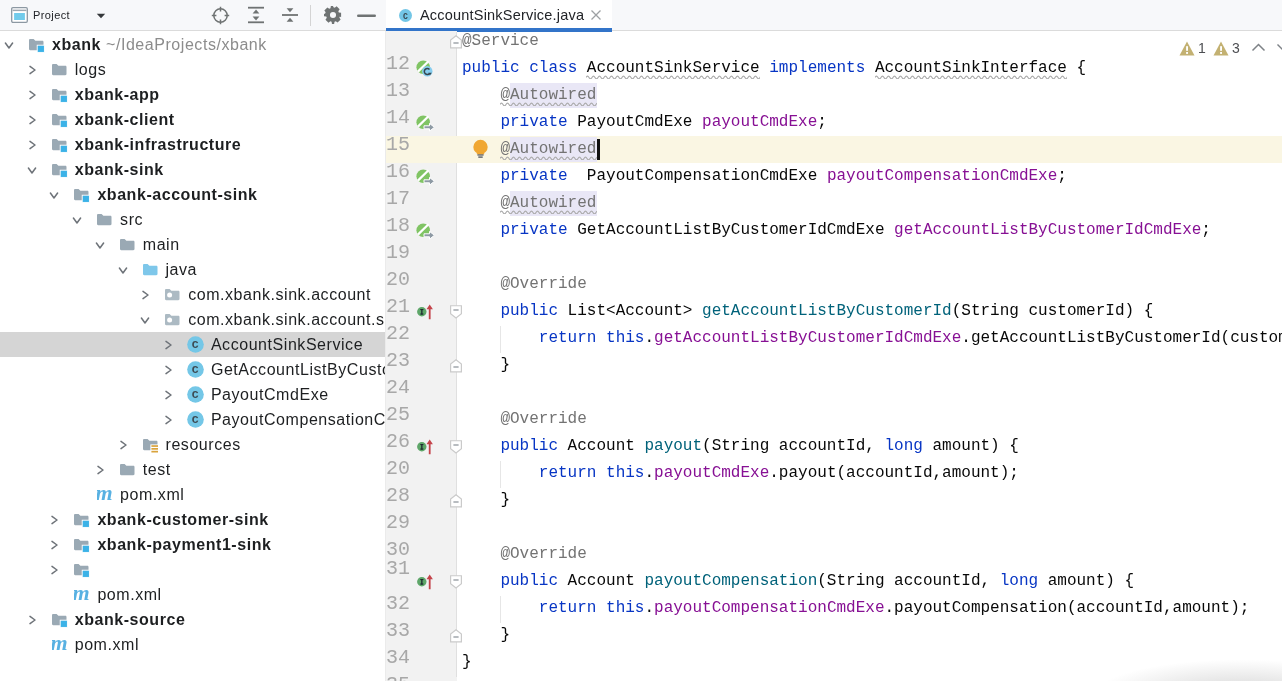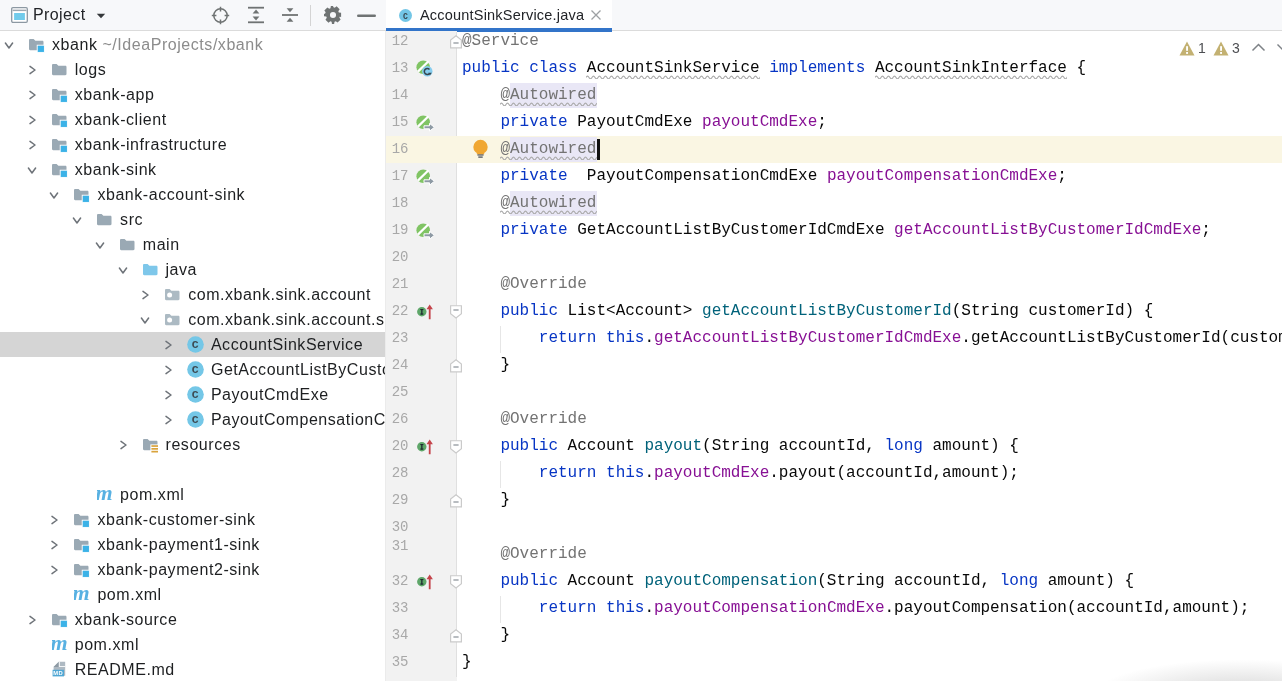--- a/index.html
+++ b/index.html
@@ -5,36 +5,36 @@
   * { margin:0; padding:0; box-sizing:border-box; }
   html,body { width:1282px; height:681px; overflow:hidden; background:#fff;
     font-family:"Liberation Sans", sans-serif; }
   .abs { position:absolute; }
   #stage { position:relative; width:1282px; height:681px; overflow:hidden; }
   
   #topbar { left:0; top:0; width:1282px; height:31px; background:#F7F8FA; border-bottom:1px solid #DBDBDB; }
   #tab { left:386px; top:0; width:226px; height:31px; background:#FFFFFF; }
   #tabblue { left:386px; top:27.5px; width:226px; height:4px; background:#3274C9; }
   .hdrtxt { font-size:14.5px; letter-spacing:0.2px; color:#222428; line-height:30px; }
-  .prjtxt { font-size:16px; letter-spacing:0.4px; color:#222428; line-height:30px; }
+  .prjtxt { font-size:11px; letter-spacing:0.4px; color:#222428; line-height:30px; }
   
   #tree { left:0; top:31px; width:385px; height:650px; background:#fff; overflow:hidden; }
   #treediv { left:384.5px; top:31px; width:1.5px; height:650px; background:#EBEBEB; }
   .trow { position:absolute; left:0; width:385px; height:25px; line-height:25px; font-size:16px; letter-spacing:0.55px; color:#1D1F21; white-space:nowrap; }
-  .trow b { font-weight:normal; }
+  .trow b { font-weight:bold; }
   .tsel { position:absolute; left:0; width:385px; height:25px; background:#D5D5D5; }
   .path { color:#8C8C8C; }
   
   #gutter { left:386px; top:31px; width:71px; height:650px; background:#F2F2F2; }
   #foldline { left:456px; top:32px; width:1px; height:645px; background:#E0E0E0; }
   #caretrow { left:386px; top:136px; width:896px; height:27px; background:#FAF6E3; }
   .cl { position:absolute; left:462px; height:27px; line-height:27px;
         font-family:"Liberation Mono", monospace; font-size:16px; white-space:pre; color:#080808; }
   .ln { position:absolute; left:386px; width:22.5px; height:27px; line-height:27px; text-align:right;
-        font-family:"Liberation Mono", monospace; font-size:14px; color:#A8A8A8; }
+        font-family:"Liberation Mono", monospace; font-size:20px; color:#A8A8A8;margin-top:22px; }
   .kw { color:#0735C4; }
   .ann { color:#737373; }
   .fld { color:#871094; }
   .mth { color:#00627A; }
   .lav { position:absolute; width:87px; height:25px; background:#E9E7F6; }
   #caret { left:597px; top:139px; width:2.5px; height:21px; background:#111; }
 </style>
 </head>
 <body>
 <div id="stage">
@@ -268,20 +268,29 @@
         </svg>
         <svg class="abs" style="left:141.5px;top:4px" width="17" height="17" viewBox="0 0 17 17">
           <path d="M1 4.2 C1 3.5 1.55 3 2.2 3 H5.6 L7.4 4.8 H14.3 C15 4.8 15.5 5.35 15.5 6 V13 C15.5 13.7 15 14.2 14.3 14.2 H2.2 C1.55 14.2 1 13.7 1 13 Z" fill="#9AA9B4"></path>
           <rect x="8.4" y="8.4" width="8.6" height="8.6" fill="#fff"></rect>
           <rect x="9.4" y="9.2" width="6.6" height="1.7" fill="#D9A33C"></rect>
           <rect x="9.4" y="12" width="6.6" height="1.7" fill="#D9A33C"></rect>
           <rect x="9.4" y="14.8" width="6.6" height="1.7" fill="#D9A33C"></rect>
         </svg>
         <span class="abs" style="left:165.5px">resources</span>
       </div>
+    <div class="trow" style="top:426px">
+        <svg class="abs" style="left:94.8px;top:7.5px" width="10" height="10">
+          <path d="M3 1.4 L8 5 L3 8.6" stroke="#6E7379" stroke-width="1.5" fill="none" stroke-linecap="round" stroke-linejoin="round"></path>
+        </svg>
+        <svg class="abs" style="left:118.8px;top:4px" width="17" height="17" viewBox="0 0 17 17">
+          <path d="M1 4.2 C1 3.5 1.55 3 2.2 3 H5.6 L7.4 4.8 H14.3 C15 4.8 15.5 5.35 15.5 6 V13 C15.5 13.7 15 14.2 14.3 14.2 H2.2 C1.55 14.2 1 13.7 1 13 Z" fill="#9AA9B4"></path>
+        </svg>
+        <span class="abs" style="left:142.8px">test</span>
+      </div>
     <div class="trow" style="top:451px">
         <svg class="abs" style="left:97.1px;top:3px" width="17" height="17" viewBox="0 0 17 17">
           <text x="-1.5" y="15" font-family="Liberation Serif, serif" font-style="italic" font-weight="bold" font-size="22" fill="#58B1E2">m</text>
         </svg>
         <span class="abs" style="left:120.1px">pom.xml</span>
       </div>
     <div class="trow" style="top:476px">
         <svg class="abs" style="left:49.4px;top:7.5px" width="10" height="10">
           <path d="M3 1.4 L8 5 L3 8.6" stroke="#6E7379" stroke-width="1.5" fill="none" stroke-linecap="round" stroke-linejoin="round"></path>
         </svg>
@@ -302,21 +311,20 @@
         <span class="abs" style="left:97.4px"><b>xbank-payment1-sink</b></span>
       </div>
     <div class="trow" style="top:526px">
         <svg class="abs" style="left:49.4px;top:7.5px" width="10" height="10">
           <path d="M3 1.4 L8 5 L3 8.6" stroke="#6E7379" stroke-width="1.5" fill="none" stroke-linecap="round" stroke-linejoin="round"></path>
         </svg>
         <svg class="abs" style="left:73.4px;top:4px" width="17" height="17" viewBox="0 0 17 17">
           <path d="M1 4.2 C1 3.5 1.55 3 2.2 3 H5.6 L7.4 4.8 H14.3 C15 4.8 15.5 5.35 15.5 6 V13 C15.5 13.7 15 14.2 14.3 14.2 H2.2 C1.55 14.2 1 13.7 1 13 Z" fill="#9AA9B4"></path>
           <rect x="9.2" y="9.2" width="7.2" height="7.2" fill="#3BB2E7" stroke="#fff" stroke-width="0.9"></rect>
         </svg>
-        <span class="abs" style="left:97.4px"><b>xbank-payment2-sink</b></span>
       </div>
     <div class="trow" style="top:551px">
         <svg class="abs" style="left:74.4px;top:3px" width="17" height="17" viewBox="0 0 17 17">
           <text x="-1.5" y="15" font-family="Liberation Serif, serif" font-style="italic" font-weight="bold" font-size="22" fill="#58B1E2">m</text>
         </svg>
         <span class="abs" style="left:97.4px">pom.xml</span>
       </div>
     <div class="trow" style="top:576px">
         <svg class="abs" style="left:26.7px;top:7.5px" width="10" height="10">
           <path d="M3 1.4 L8 5 L3 8.6" stroke="#6E7379" stroke-width="1.5" fill="none" stroke-linecap="round" stroke-linejoin="round"></path>
@@ -325,30 +333,20 @@
           <path d="M1 4.2 C1 3.5 1.55 3 2.2 3 H5.6 L7.4 4.8 H14.3 C15 4.8 15.5 5.35 15.5 6 V13 C15.5 13.7 15 14.2 14.3 14.2 H2.2 C1.55 14.2 1 13.7 1 13 Z" fill="#9AA9B4"></path>
           <rect x="9.2" y="9.2" width="7.2" height="7.2" fill="#3BB2E7" stroke="#fff" stroke-width="0.9"></rect>
         </svg>
         <span class="abs" style="left:74.7px"><b>xbank-source</b></span>
       </div>
     <div class="trow" style="top:601px">
         <svg class="abs" style="left:51.7px;top:3px" width="17" height="17" viewBox="0 0 17 17">
           <text x="-1.5" y="15" font-family="Liberation Serif, serif" font-style="italic" font-weight="bold" font-size="22" fill="#58B1E2">m</text>
         </svg>
         <span class="abs" style="left:74.7px">pom.xml</span>
-      </div>
-    <div class="trow" style="top:626px">
-        <svg class="abs" style="left:50.7px;top:4px" width="17" height="17" viewBox="0 0 17 17">
-          <path d="M7.8 0.8 H14.2 V14.8 H2.6 V6 Z" fill="#AEB9C2"></path>
-          <path d="M7.8 0.8 L7.8 6 L2.6 6 Z" fill="#8E9AA4"></path>
-          <path d="M7.8 0.8 H8.9 V4.9 H14.2 V6 H7.8 Z" fill="#fff" opacity="0.85"></path>
-          <rect x="1.6" y="8.8" width="11.4" height="6.6" fill="#50A7D4"></rect>
-          <text x="7.3" y="14.1" text-anchor="middle" font-family="Liberation Sans, sans-serif" font-size="5.8" font-weight="bold" fill="#fff">MD</text>
-        </svg>
-        <span class="abs" style="left:74.7px">README.md</span>
       </div>
   </div>
   <div class="abs" id="treediv"></div>
 
   <div class="abs" id="gutter"></div>
   <div class="abs" id="foldline"></div>
   <div class="abs" id="caretrow"></div>
   <div class="abs" id="caret"></div>
 
   <div class="lav" style="left:510px;top:83px;"></div>

